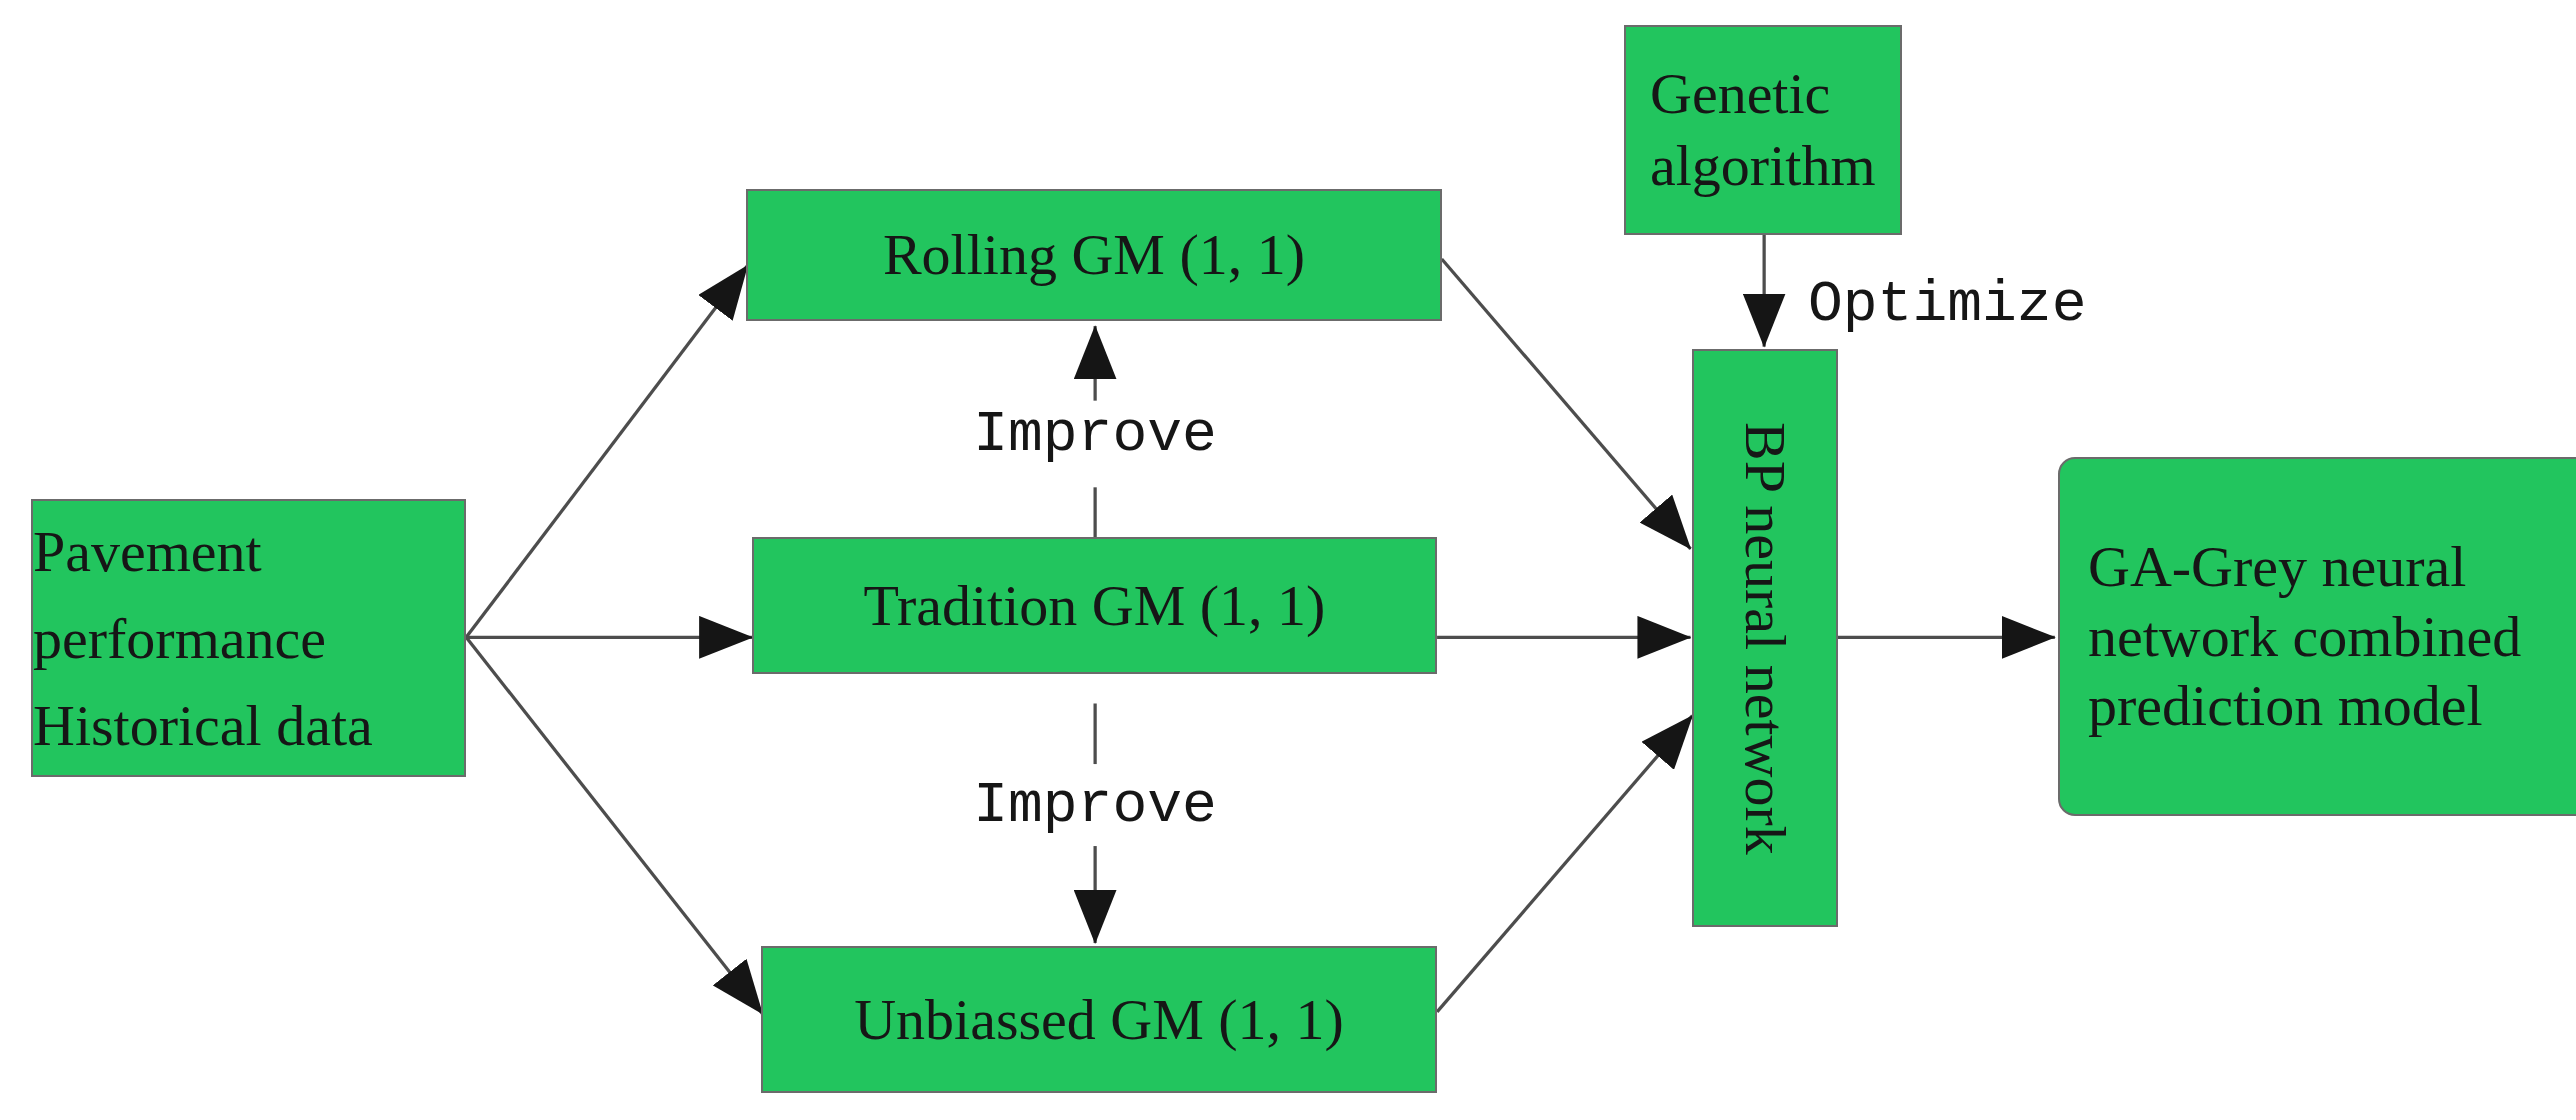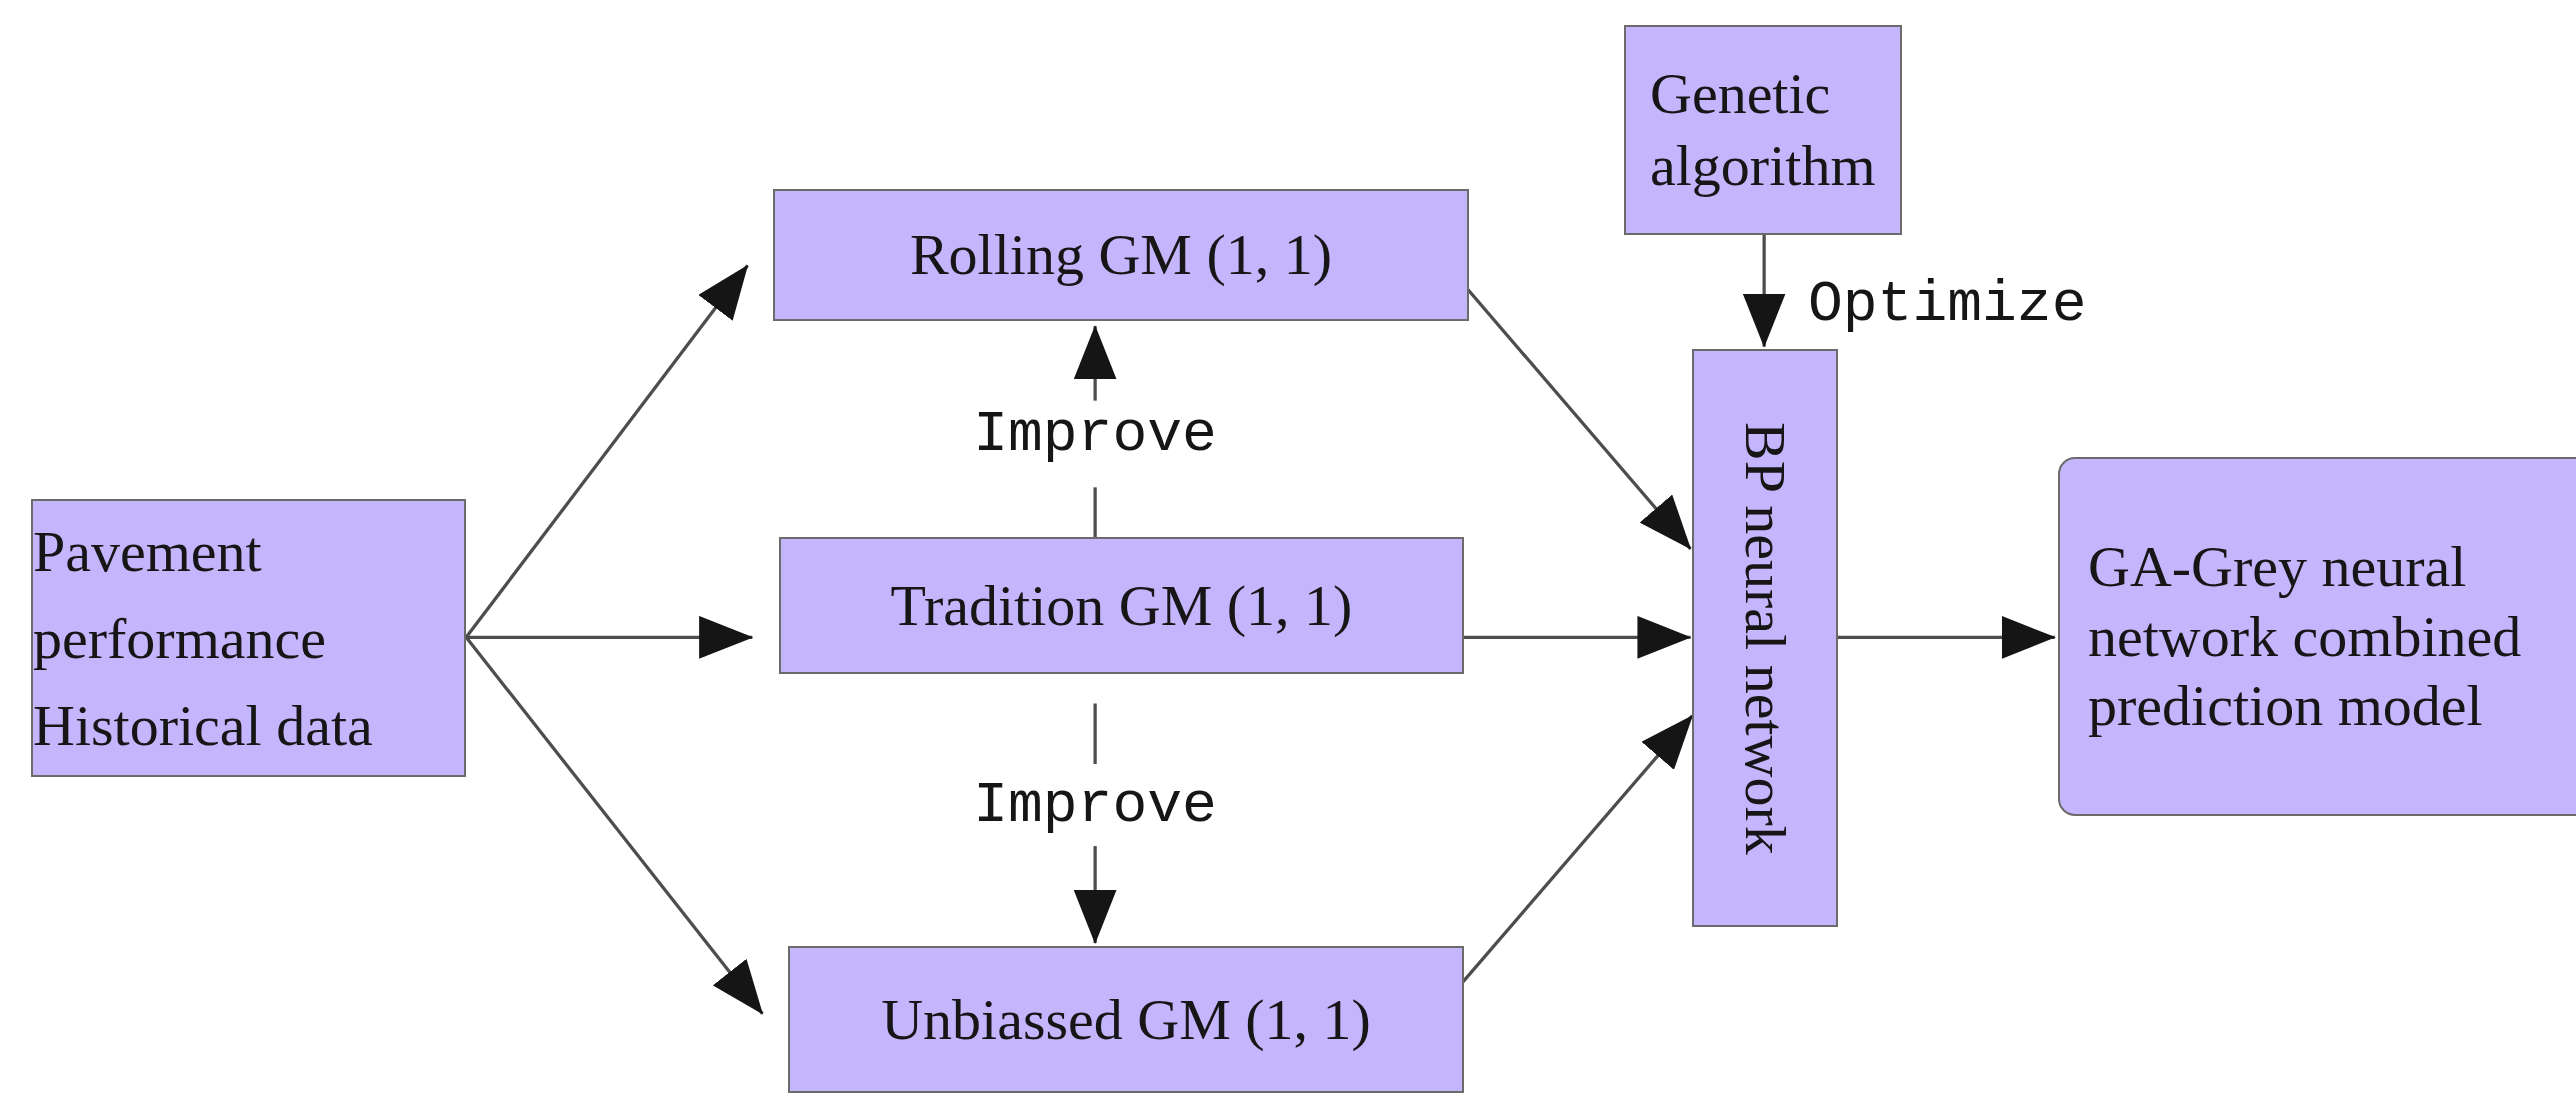--- a/index.html
+++ b/index.html
@@ -7,26 +7,26 @@
   }
   html,body{margin:0;padding:0;background:var(--bg);}
   .stage{
     position:relative; width:2576px; height:1120px; background:var(--bg);
     font-family:"Liberation Serif","DejaVu Serif",serif; color:var(--text);
     overflow:hidden;
   }
   .edges{position:absolute;left:0;top:0;width:2576px;height:1120px;}
   .edges line{stroke:var(--line);stroke-width:3.5;}
   .node{
-    position:absolute; box-sizing:border-box; background:#c4b5fd;
+    position:absolute; box-sizing:border-box; background:#22c55e;
     border:2.8px solid var(--border);
     display:flex; flex-direction:column; justify-content:center;
     font-size:58px; line-height:1.2; color:var(--text);
   }
-  .node.center{align-items:center; text-align:center; flex-direction:row;margin-left:27px;}
+  .node.center{align-items:center; text-align:center; flex-direction:row;}
   .node .tline{white-space:nowrap;}
   #pavement{left:31px;top:499px;width:435px;height:278px;line-height:1.5;}
   #rolling{left:746px;top:189px;width:696px;height:132px;}
   #tradition{left:752px;top:537px;width:685px;height:137px;}
   #unbiassed{left:761px;top:946px;width:676px;height:147px;}
   #genetic{left:1624px;top:25px;width:278px;height:210px;padding-left:24px;line-height:1.25;}
   #bp{left:1692px;top:349px;width:146px;height:578px;flex-direction:row;align-items:center;justify-content:center;}
   #bp .vtext{writing-mode:vertical-rl;text-orientation:mixed;white-space:nowrap;}
   #result{left:2058px;top:457px;width:576px;height:359px;padding-left:28px;line-height:1.2;border-radius:17px;}
   .edge-label{

